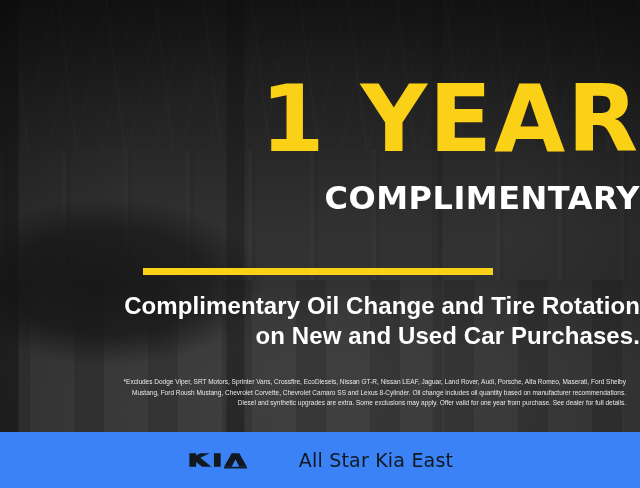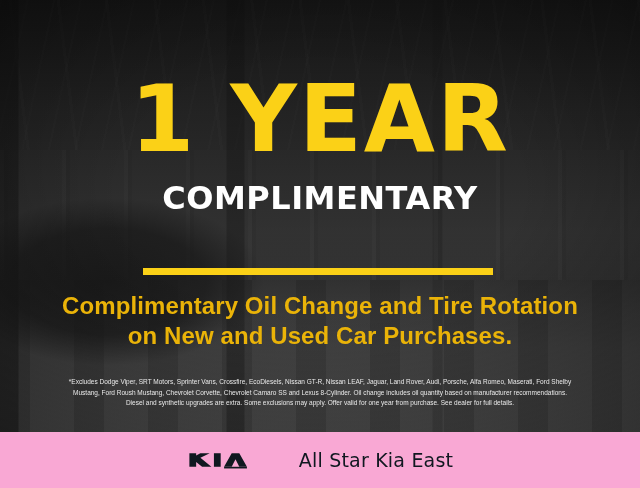--- a/index.html
+++ b/index.html
@@ -112,21 +112,21 @@
   }
   .bg-vignette {
     background: radial-gradient(ellipse 78% 72% at 50% 44%,
       rgba(0,0,0,0) 40%, rgba(0,0,0,0.40) 100%);
   }
 
   
   .hero-content {
     position: absolute;
     inset: 0;
-    text-align: center;
+    text-align: right;
     border-radius: 8px;
   }
 
   .headline-year {
     position: absolute;
     top: 74px;
     left: 0;
     right: 0;
     color: #FBD117;
     font-size: 92px;
@@ -164,21 +164,21 @@
     left: 143px;
     width: 350px;
     height: 7px;
     background: #FBD117;
   }
 
   .offer-line {
     position: absolute;
     left: 0;
     right: 0;
-    color: #eab308;
+    color: #ffffff;
     font-weight: 700;
     font-size: 24px;
     line-height: 28px;
     letter-spacing: 0.1px;
     font-family: "Liberation Sans", sans-serif;
   }
   .offer-line-1 { top: 292px; }
   .offer-line-2 { top: 322px; }
 
   .disclaimer {
@@ -193,21 +193,21 @@
   }
   .disclaimer-line { display: block; }
 
   
   .footer {
     position: absolute;
     left: 0;
     top: 432px;
     width: 640px;
     height: 56px;
-    background: #f9a8d4;
+    background: #3b82f6;
     display: flex;
     align-items: center;
     justify-content: center;
     gap: 26px;
   }
   .kia-logo {
     display: block;
     width: 86px;
     height: 22px;
   }

